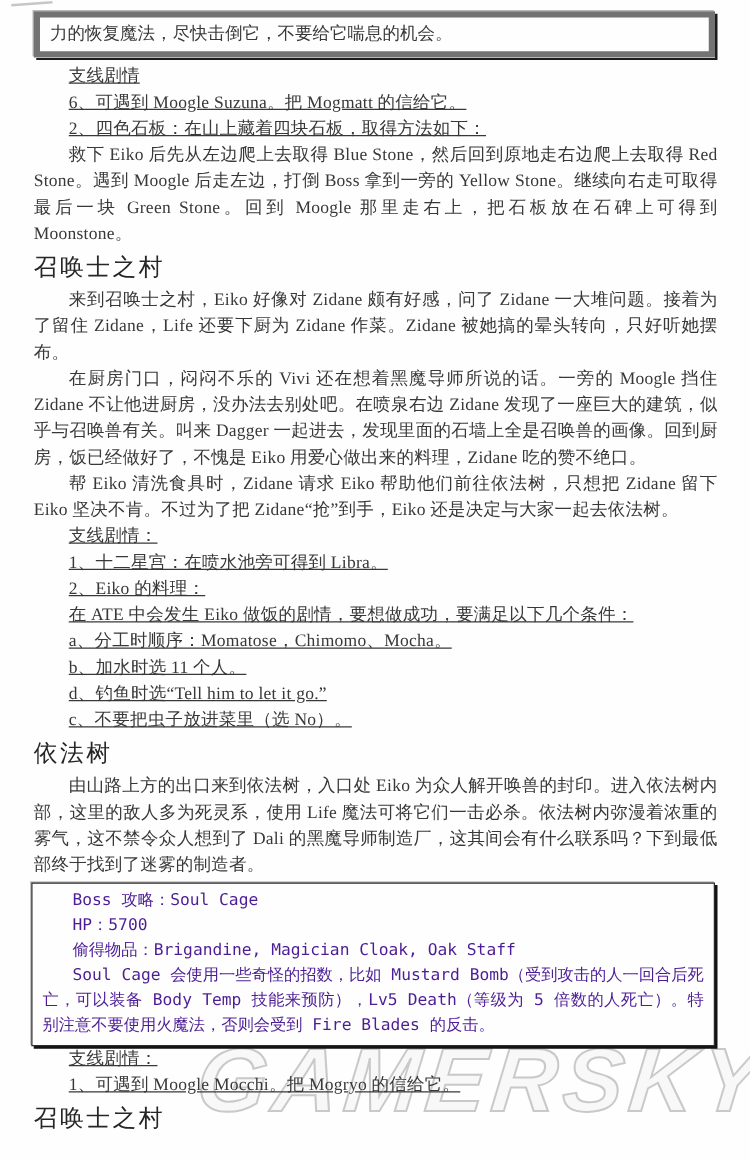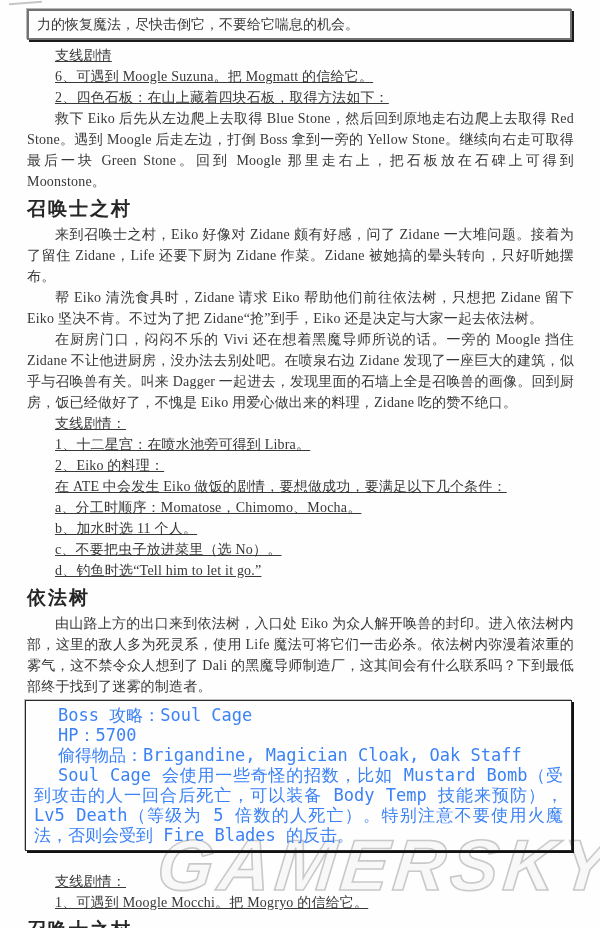--- a/index.html
+++ b/index.html
@@ -28,44 +28,44 @@
     margin: 0;
     font-size: 14px;
     line-height: 21px;
     padding-left: 28px;
     letter-spacing: 0.2px;
     white-space: nowrap;
     text-decoration: underline;
   }
   .section-heading {
     font-size: 19px;
-    font-weight: 700;
+    font-weight: 400;
     color: #262626;
     margin: 4px 0 3px 0;
     letter-spacing: 2px;
     line-height: 25px;
   }
   .callout-box {
-    border: 2px solid #737373;
+    border: 5px solid #737373;
     box-shadow: 2px 2px 0 #1c1c1c, -1px -1px 0 #b8b8b8;
     padding: 3px 8px;
     margin: 1px 2px 5px 0;
     font-size: 14px;
     line-height: 21px;
   }
   .callout-box p { margin: 0; }
   .boss-box {
     border: 1px solid #2b2b2b;
     box-shadow: 2px 2px 0 #121212, -1px -1px 0 #c0c0c0;
     padding: 4px 8px 5px 8px;
-    margin: 3px 2px 20px -2px;
+    margin: 3px 2px 0 -2px;
     font-family: "DejaVu Sans Mono", "Liberation Mono", monospace;
-    font-size: 17px;
+    font-size: 13px;
     line-height: 20px;
-    color: #3b82f6;
+    color: #4c1d95;
   }
   .boss-box p {
     margin: 0;
     text-indent: 24px;
     text-align: justify;
   }
   .watermark {
     position: absolute;
     left: 158px;
     top: 824px;
@@ -100,30 +100,30 @@
 <main class="page" id="doc">
     <div class="callout-box">
       <p>力的恢复魔法，尽快击倒它，不要给它喘息的机会。</p>
     </div>
     <p class="line">支线剧情</p>
     <p class="line">6、可遇到 Moogle Suzuna。把 Mogmatt 的信给它。</p>
     <p class="line">2、四色石板：在山上藏着四块石板，取得方法如下：</p>
     <p class="para">救下 Eiko 后先从左边爬上去取得 Blue Stone，然后回到原地走右边爬上去取得 Red Stone。遇到 Moogle 后走左边，打倒 Boss 拿到一旁的 Yellow Stone。继续向右走可取得最后一块 Green Stone。回到 Moogle 那里走右上，把石板放在石碑上可得到 Moonstone。</p>
     <h2 class="section-heading">召唤士之村</h2>
     <p class="para">来到召唤士之村，Eiko 好像对 Zidane 颇有好感，问了 Zidane 一大堆问题。接着为了留住 Zidane，Life 还要下厨为 Zidane 作菜。Zidane 被她搞的晕头转向，只好听她摆布。</p>
+    <p class="para">在厨房门口，闷闷不乐的 Vivi 还在想着黑魔导师所说的话。一旁的 Moogle 挡住 Zidane 不让他进厨房，没办法去别处吧。在喷泉右边 Zidane 发现了一座巨大的建筑，似乎与召唤兽有关。叫来 Dagger 一起进去，发现里面的石墙上全是召唤兽的画像。回到厨房，饭已经做好了，不愧是 Eiko 用爱心做出来的料理，Zidane 吃的赞不绝口。</p>
     <p class="para">帮 Eiko 清洗食具时，Zidane 请求 Eiko 帮助他们前往依法树，只想把 Zidane 留下 Eiko 坚决不肯。不过为了把 Zidane“抢”到手，Eiko 还是决定与大家一起去依法树。</p>
-    <p class="para">在厨房门口，闷闷不乐的 Vivi 还在想着黑魔导师所说的话。一旁的 Moogle 挡住 Zidane 不让他进厨房，没办法去别处吧。在喷泉右边 Zidane 发现了一座巨大的建筑，似乎与召唤兽有关。叫来 Dagger 一起进去，发现里面的石墙上全是召唤兽的画像。回到厨房，饭已经做好了，不愧是 Eiko 用爱心做出来的料理，Zidane 吃的赞不绝口。</p>
     <p class="line">支线剧情：</p>
     <p class="line">1、十二星宫：在喷水池旁可得到 Libra。</p>
     <p class="line">2、Eiko 的料理：</p>
     <p class="line">在 ATE 中会发生 Eiko 做饭的剧情，要想做成功，要满足以下几个条件：</p>
     <p class="line">a、分工时顺序：Momatose，Chimomo、Mocha。</p>
     <p class="line">b、加水时选 11 个人。</p>
+    <p class="line">d、钓鱼时选“Tell him to let it go.”</p>
     <p class="line">c、不要把虫子放进菜里（选 No）。</p>
-    <p class="line">d、钓鱼时选“Tell him to let it go.”</p>
     <h2 class="section-heading">依法树</h2>
     <p class="para">由山路上方的出口来到依法树，入口处 Eiko 为众人解开唤兽的封印。进入依法树内部，这里的敌人多为死灵系，使用 Life 魔法可将它们一击必杀。依法树内弥漫着浓重的雾气，这不禁令众人想到了 Dali 的黑魔导师制造厂，这其间会有什么联系吗？下到最低部终于找到了迷雾的制造者。</p>
     <div class="boss-box">
       <p>Boss 攻略：Soul Cage</p>
       <p>HP：5700</p>
       <p>偷得物品：Brigandine, Magician Cloak, Oak Staff</p>
       <p>Soul Cage 会使用一些奇怪的招数，比如 Mustard Bomb（受到攻击的人一回合后死亡，可以装备 Body Temp 技能来预防），Lv5 Death（等级为 5 倍数的人死亡）。特别注意不要使用火魔法，否则会受到 Fire Blades 的反击。</p>
     </div>
     <p class="line">支线剧情：</p>
     <p class="line">1、可遇到 Moogle Mocchi。把 Mogryo 的信给它。</p>

